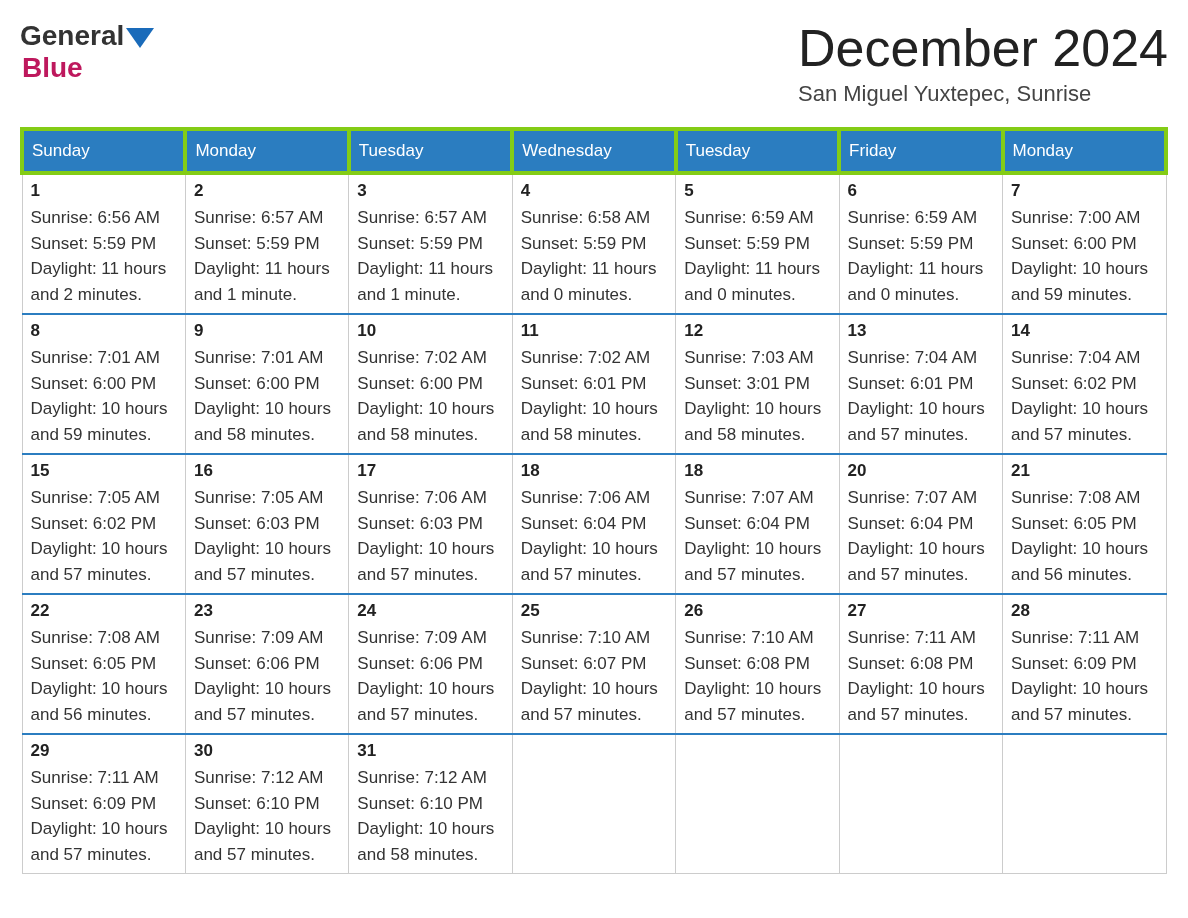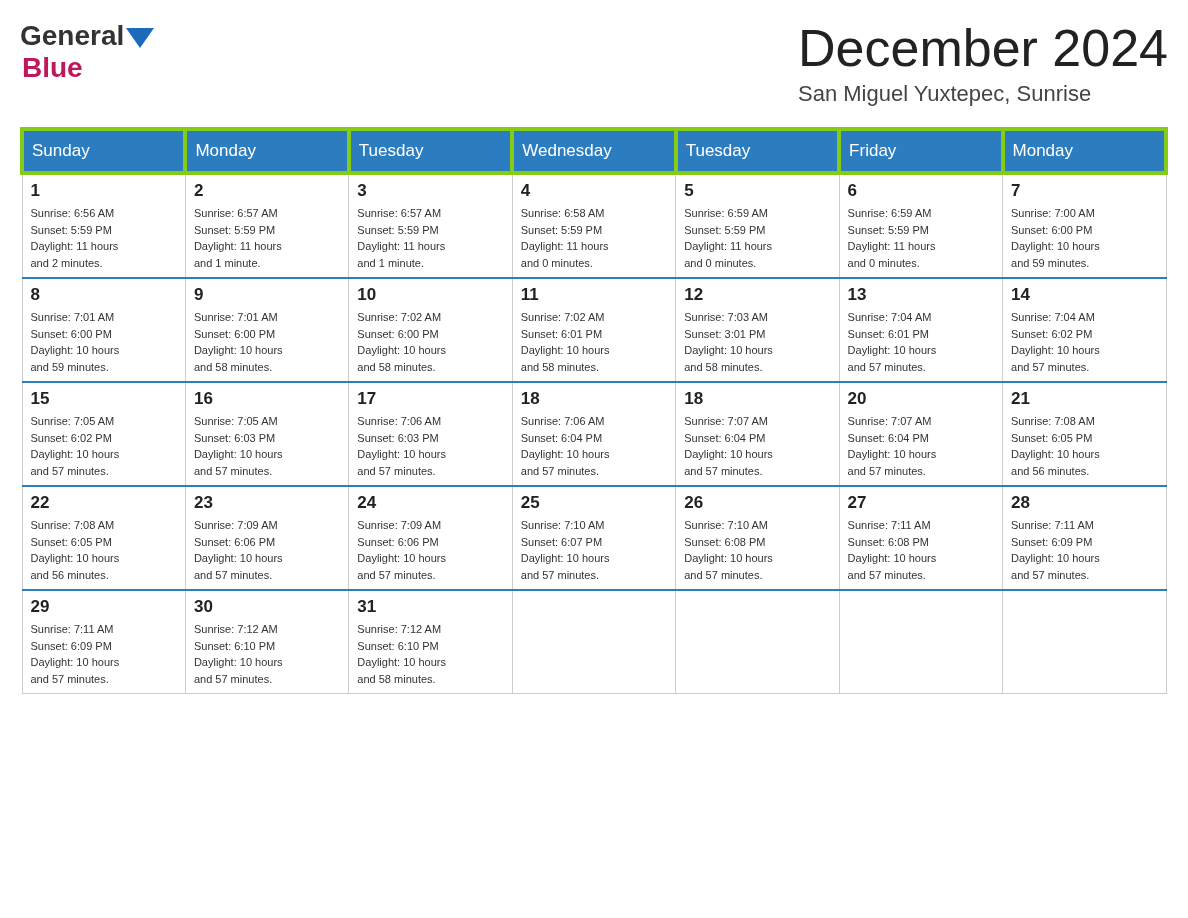--- a/index.html
+++ b/index.html
@@ -86,21 +86,21 @@
       min-height: 110px;
     }
     .day-num {
       font-size: 17px;
       font-weight: bold;
       color: #222;
       display: block;
       margin-bottom: 4px;
     }
     .day-info {
-      font-size: 11px;
+      font-size: 17px;
       color: #333;
       line-height: 1.5;
     }
     .empty-cell {
       background: #fff;
     }
     .row-divider td {
       border-top: 2px solid #2b7dc0;
     }
   </style>

